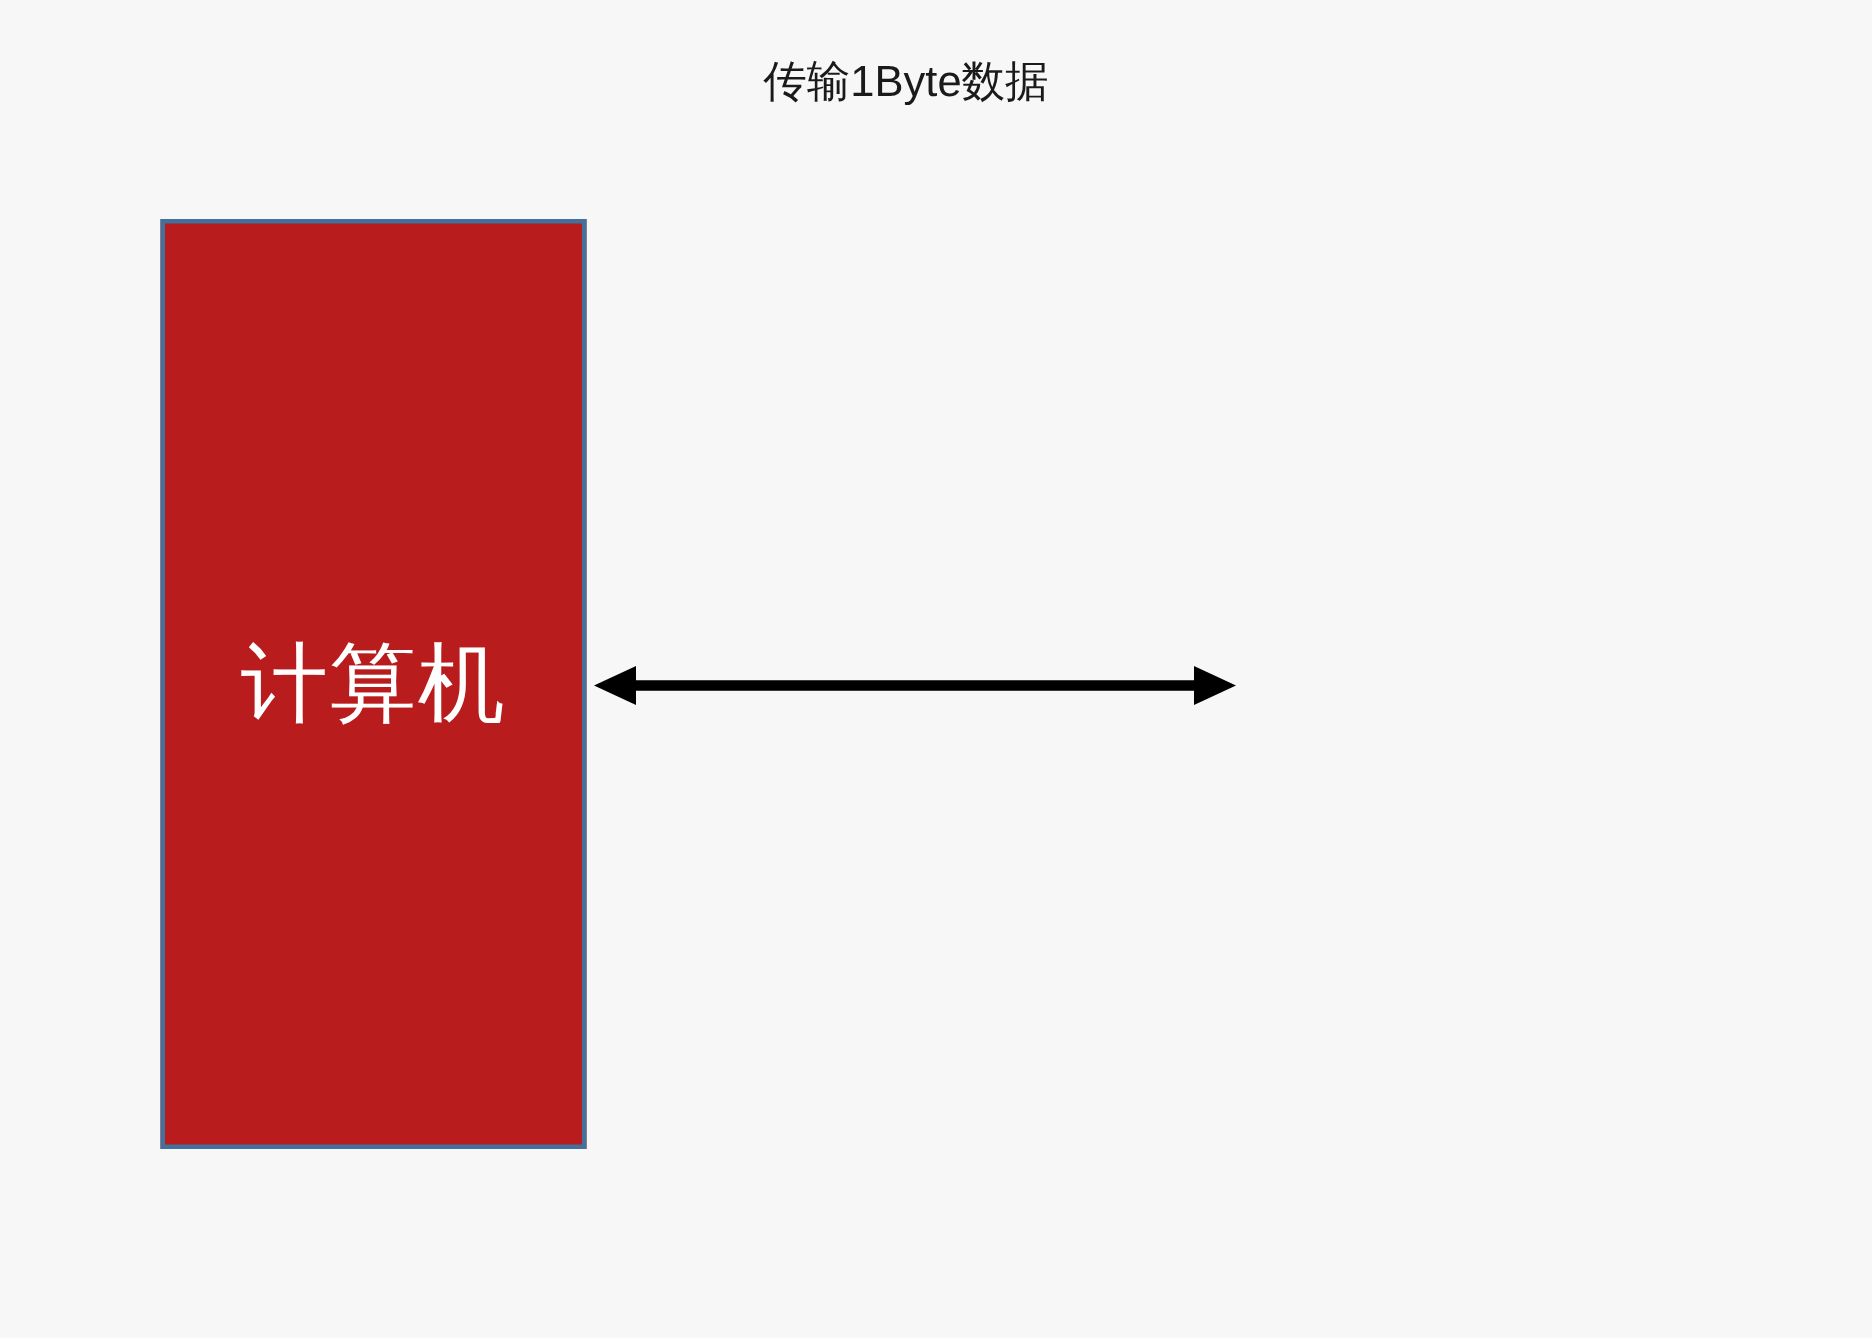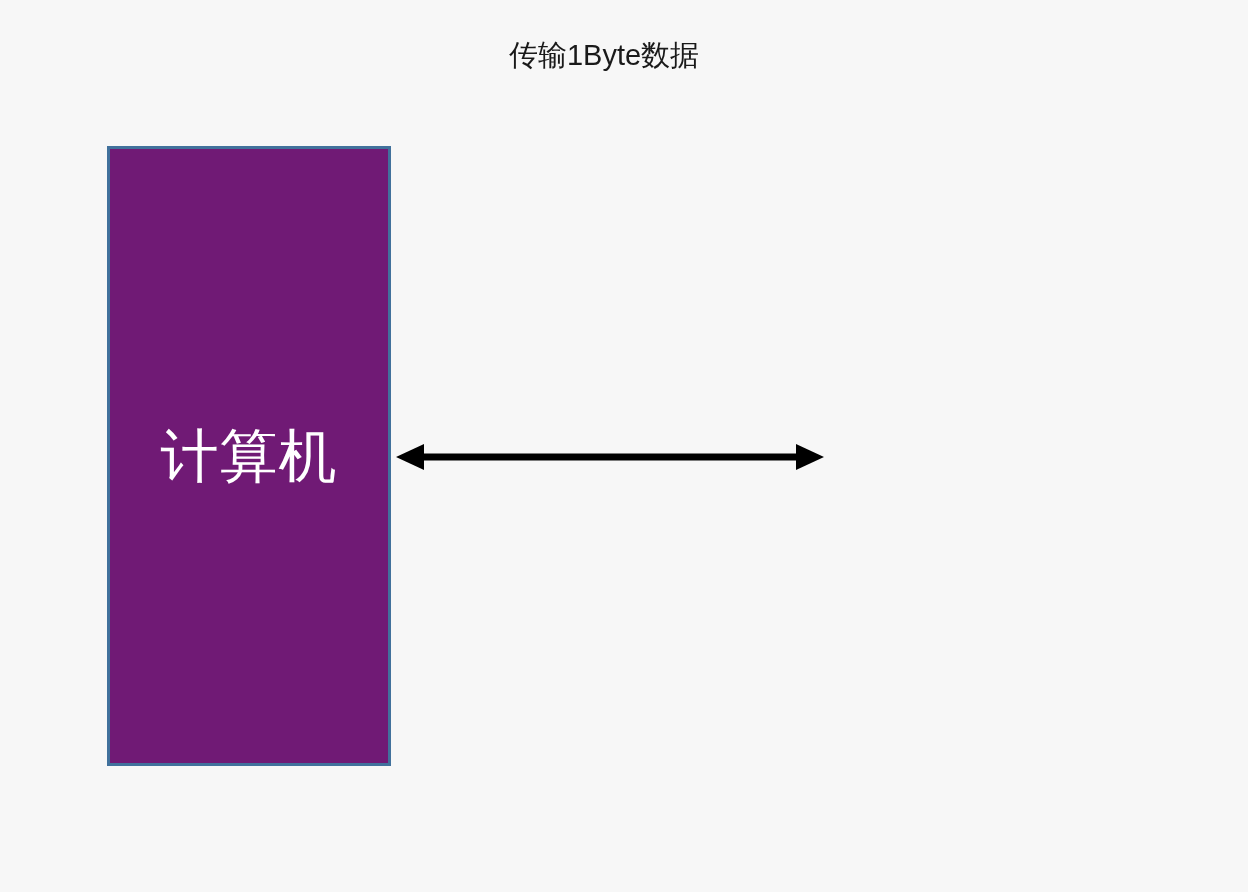--- a/index.html
+++ b/index.html
@@ -31,21 +31,21 @@
     line-height: 38px;
     color: #1a1a1a;
     white-space: nowrap;
     letter-spacing: 0px;
   }
 
   
   .node-box {
     position: absolute;
     box-sizing: border-box;
-    background: #701a75;
+    background: #b91c1c;
     border: 3px solid #41719c;
     display: flex;
     align-items: center;
     justify-content: center;
   }
   #node-computer {
     left: 107px;
     top: 146px;
     width: 284px;
     height: 620px;

